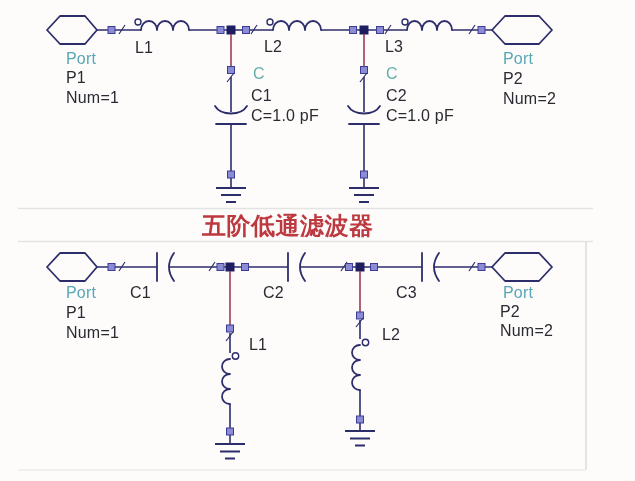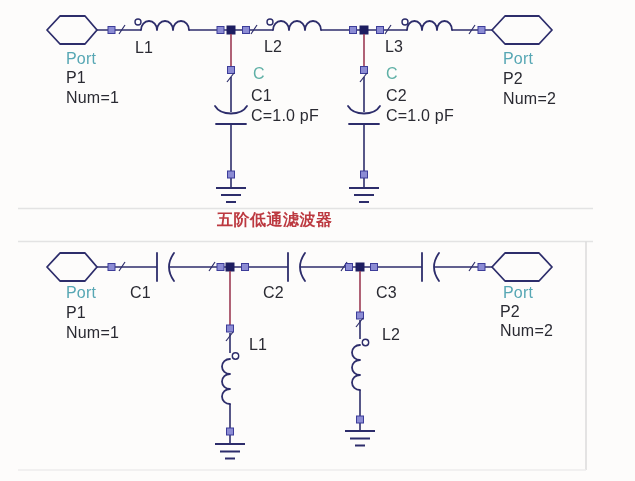--- a/index.html
+++ b/index.html
@@ -16,21 +16,21 @@
   .gnd{stroke:var(--wire,#2d2d6b);stroke-width:2;fill:none;}
   .node-light{fill:var(--node-light,#8c8cd4);stroke:var(--node-stroke,#3d3d99);stroke-width:1;}
   .node-dark{fill:var(--node-dark,#1d1d60);stroke:none;}
   .pin-circle{fill:#fff;stroke:var(--wire,#2d2d6b);stroke-width:1.4;}
   .frame{stroke:var(--border,#e3e3e3);stroke-width:1.4;fill:none;}
   .frame-v{stroke:#d9d9d9;}
   .frame-b{stroke:#ededed;}
   .lbl{position:absolute;font-size:16px;color:var(--label-text,#2a2a32);letter-spacing:.2px;white-space:nowrap;line-height:1.1;}
   .teal{color:var(--port-teal,#57a7b4);}
   .cap-teal{color:var(--cap-teal,#5fb0a6);}
-  .title{position:absolute;left:217px;top:210px;font-size:16px;font-weight:bold;
+  .title{position:absolute;left:202px;top:210px;font-size:24px;font-weight:bold;
     color:var(--title-red,#bc3940);letter-spacing:.5px;white-space:nowrap;}
 </style>
 </head>
 <body>
 
 <div id="canvas">
 
   <svg id="schem" width="635" height="481" viewBox="0 0 635 481">
 
     <g>
@@ -226,21 +226,21 @@
   <div class="lbl" style="left:503px;top:90px">Num=2</div>
 
   <div class="title">五阶低通滤波器</div>
 
   <div class="lbl teal" style="left:66px;top:284px">Port</div>
   <div class="lbl" style="left:66px;top:304px">P1</div>
   <div class="lbl" style="left:66px;top:324px">Num=1</div>
 
   <div class="lbl" style="left:130px;top:284px">C1</div>
   <div class="lbl" style="left:263px;top:284px">C2</div>
-  <div class="lbl" style="left:376px;top:284px">C3</div>
+  <div class="lbl" style="left:396px;top:284px">C3</div>
 
   <div class="lbl" style="left:249px;top:336px">L1</div>
   <div class="lbl" style="left:382px;top:326px">L2</div>
 
   <div class="lbl teal" style="left:503px;top:284px">Port</div>
   <div class="lbl" style="left:500px;top:303px">P2</div>
   <div class="lbl" style="left:500px;top:322px">Num=2</div>
 
 </div>
 

